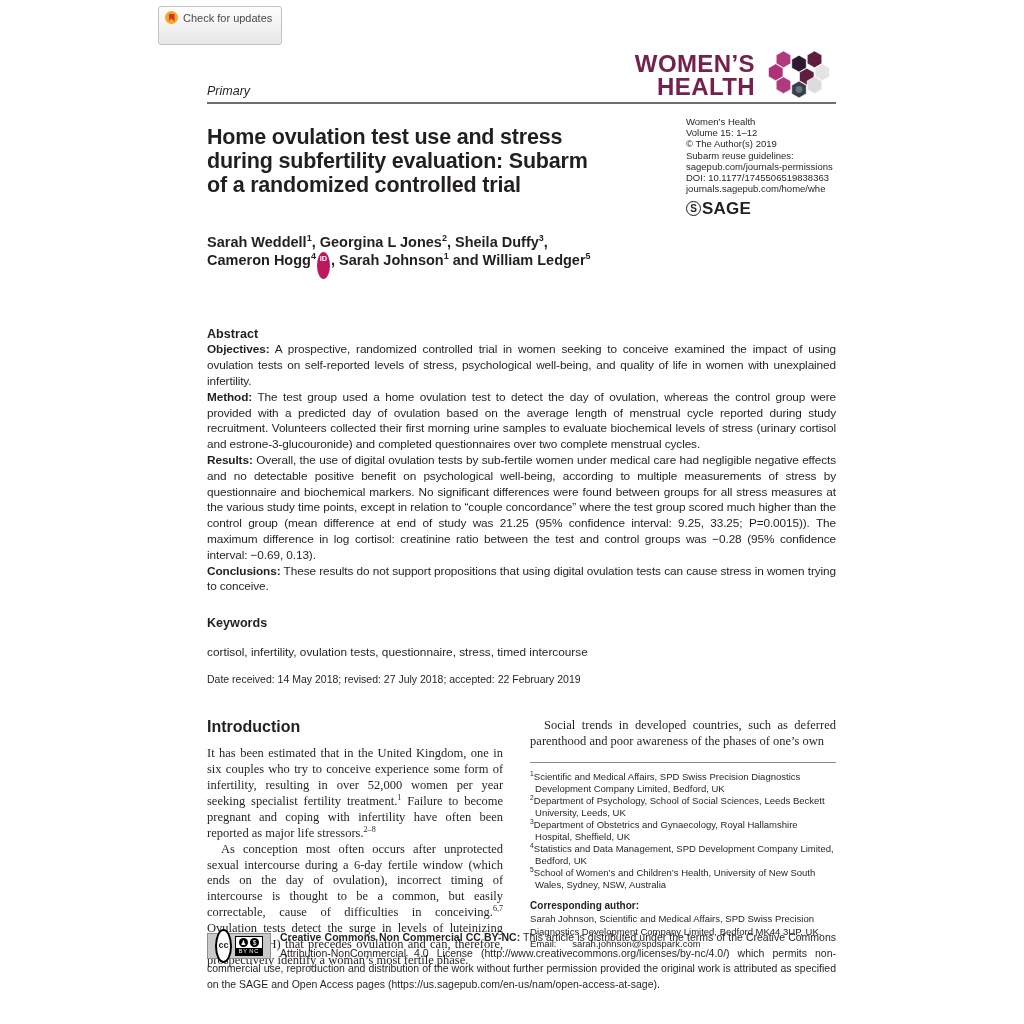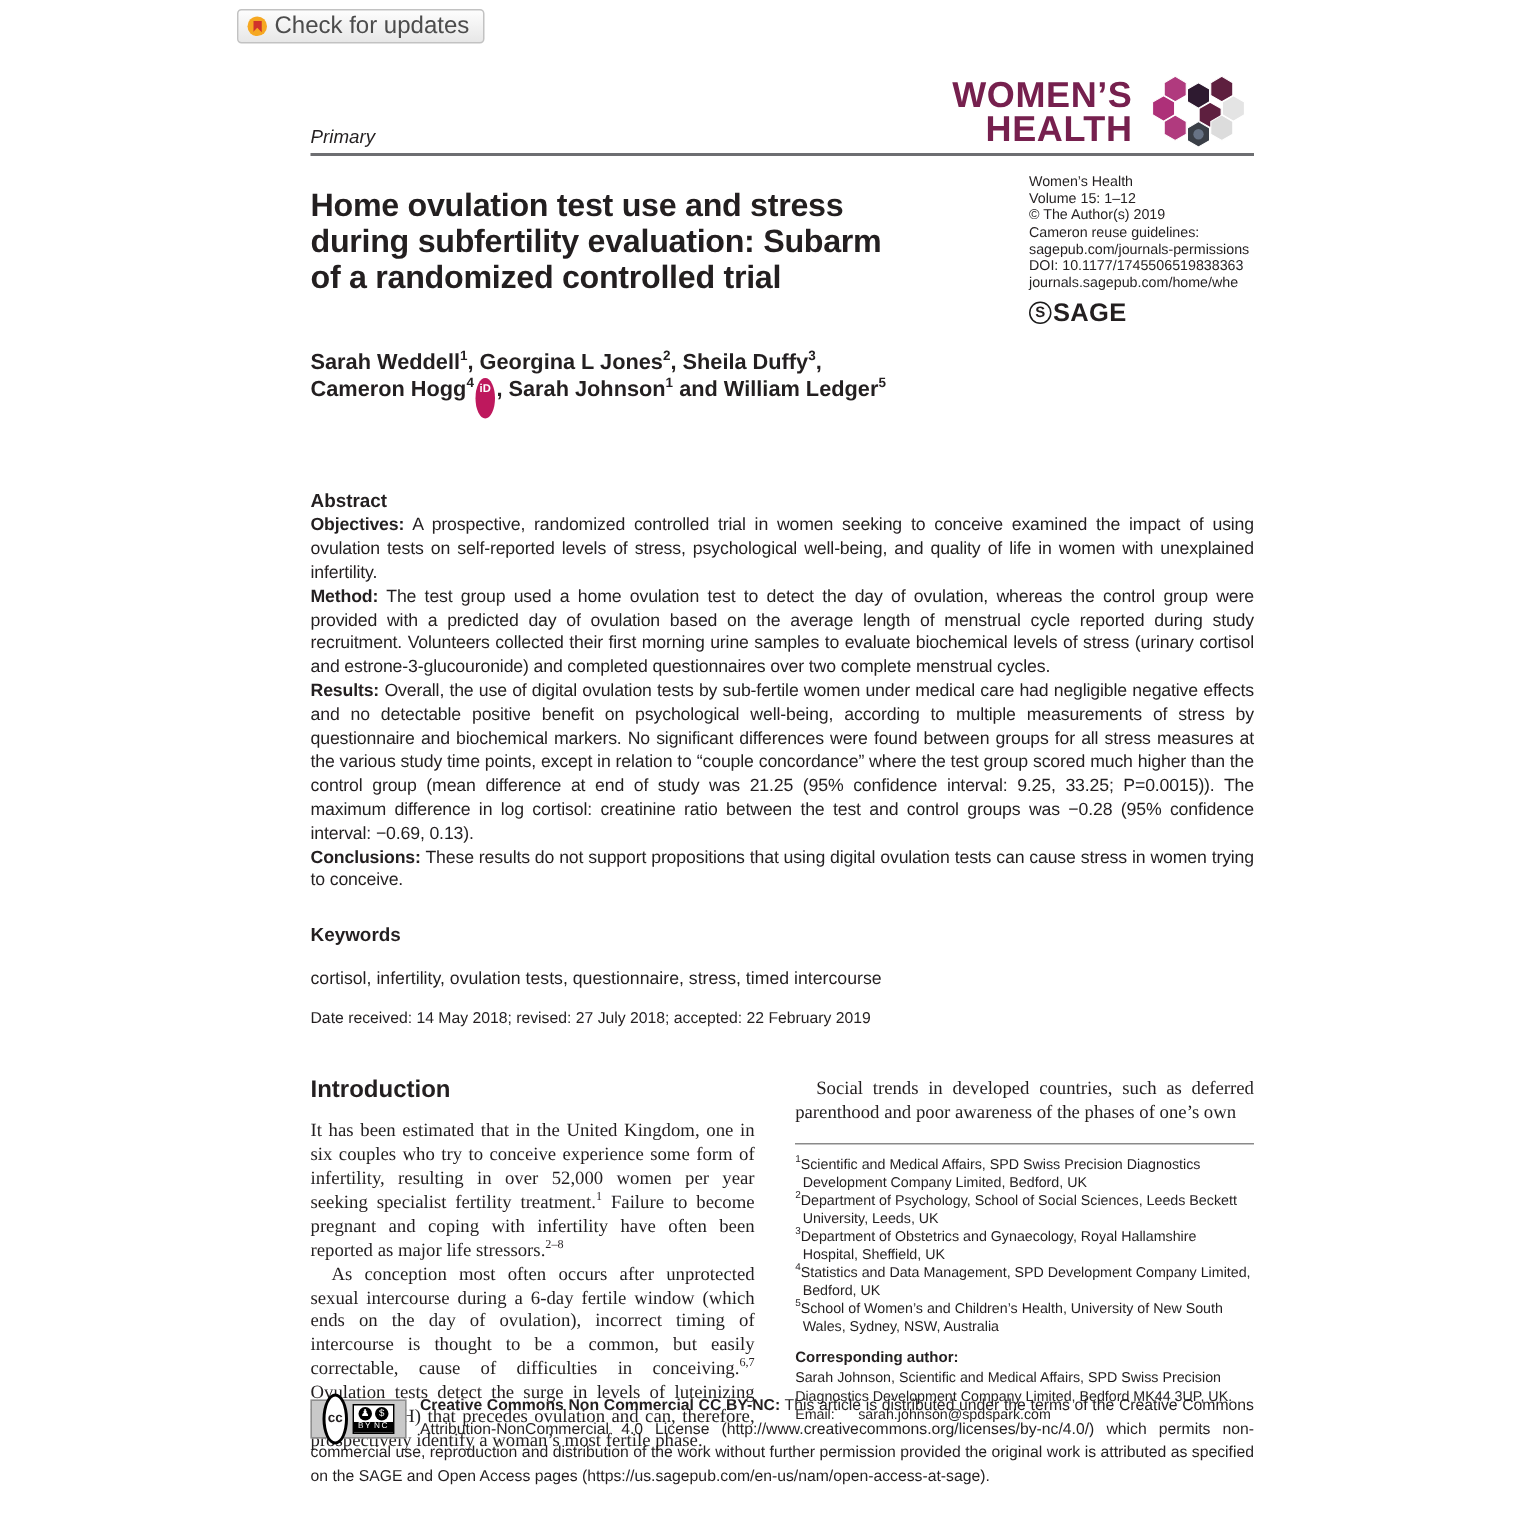--- a/index.html
+++ b/index.html
@@ -1,22 +1,22 @@
 <!DOCTYPE html>
 <html><head>
 <meta charset="utf-8">
 <style>
   html,body{margin:0;padding:0;background:#fff;}
   .page{position:relative;width:1024px;height:1024px;background:#ffffff;overflow:hidden;
         font-family:"Liberation Sans",sans-serif;color:#231f20;}
 
   
   .check-btn{position:absolute;left:158px;top:6px;height:21px;display:flex;align-items:center;gap:5px;
-    padding:0 9px 0 6px;border:1px solid #c2c2c2;border-radius:3px;
-    background:linear-gradient(#fdfdfd,#e7e7e7);font-size:16px;color:#4c4c4c;cursor:pointer;}
+    padding:0 9px 16px 6px;border:1px solid #c2c2c2;border-radius:3px;
+    background:linear-gradient(#fdfdfd,#e7e7e7);font-size:11px;color:#4c4c4c;cursor:pointer;}
   .cm-circle{width:13px;height:13px;border-radius:50%;background:#f6a821;position:relative;flex:0 0 auto;}
   .cm-book{position:absolute;left:3.5px;top:2.5px;width:6px;height:8px;background:#d0342b;
     clip-path:polygon(0 0,100% 0,100% 100%,50% 62%,0 100%);}
 
   .content{position:absolute;left:207px;top:50px;width:629px;}
 
   
   .header-row{height:54px;box-sizing:border-box;border-bottom:2px solid #6d6e71;
     display:flex;justify-content:space-between;align-items:flex-end;}
   .primary-label{font-style:italic;font-size:12.5px;padding-bottom:4px;}
@@ -121,21 +121,21 @@
     </div>
 
     <div class="top-cols">
       <h1 class="title" style="margin:0;">Home ovulation test use and stress
 during subfertility evaluation: Subarm
 of a randomized controlled trial</h1>
       <div class="journal-info">
         <div class="ji">Women’s Health</div>
         <div class="ji">Volume 15: 1–12</div>
         <div class="ji">© The Author(s) 2019</div>
-        <div class="ji">Cameron reuse guidelines:</div>
+        <div class="ji">Subarm reuse guidelines:</div>
         <div class="ji ji-link">sagepub.com/journals-permissions</div>
         <div class="ji">DOI: 10.1177/1745506519838363</div>
         <div class="ji ji-link">journals.sagepub.com/home/whe</div>
         <div class="sage-logo">
           <span class="sage-s">S</span>
           <span class="sage-word">SAGE</span>
         </div>
       </div>
     </div>
 

